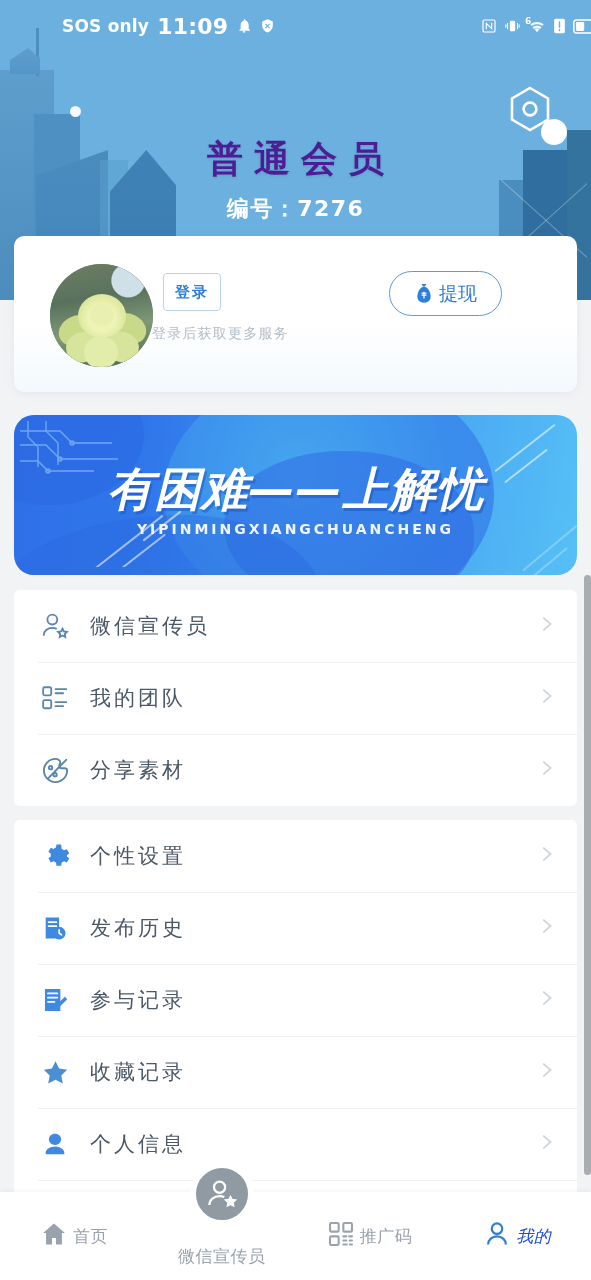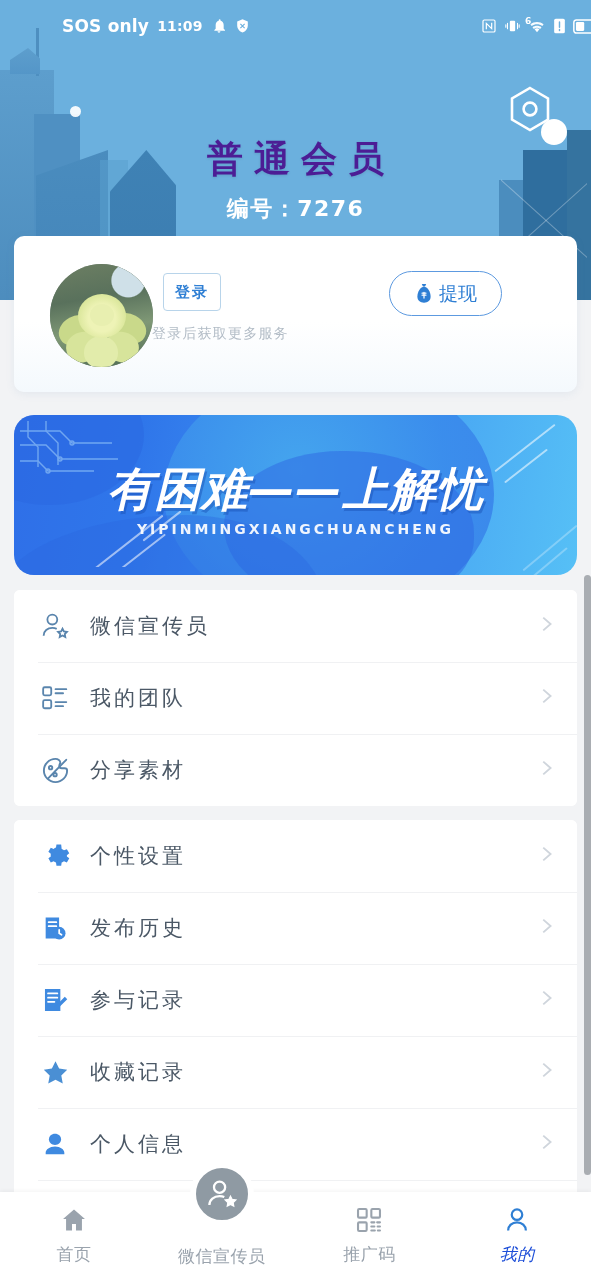--- a/index.html
+++ b/index.html
@@ -41,21 +41,21 @@
   .xline i:nth-child(2){ transform:rotate(-42deg); }
   .moon{ position:absolute; left:70px; top:106px; width:11px; height:11px; border-radius:50%; background:#fff; opacity:.92; }
 
   
   .statusbar{
     position:absolute; top:0; left:0; width:591px; height:52px;
     display:flex; align-items:center; justify-content:space-between;
     padding:0 26px; color:#fff; z-index:6;margin-left:36px;
   }
   .sb-left{ display:flex; align-items:center; gap:8px; font-size:17px; font-weight:600; letter-spacing:.2px; }
-  .sb-time{ font-size:14px; font-weight:600; }
+  .sb-time{ font-size:22px; font-weight:600; }
   .sb-right{ display:flex; align-items:center; gap:7px; }
   .sb-ic{ display:inline-flex; align-items:center; }
 
   .gear-badge{
     position:absolute; right:22px; top:85px; width:62px; height:62px; z-index:6;
   }
   .gear-badge .dot{
     position:absolute; right:2px; bottom:2px; width:26px; height:26px;
     border-radius:50%; background:#fff;
   }
@@ -169,21 +169,21 @@
   .row .ic{ width:34px; height:34px; display:flex; align-items:center; justify-content:center; flex:0 0 34px; }
   .row .lbl{ margin-left:18px; font-size:21px; color:#4b5866; letter-spacing:3px; }
   .row .chev{ margin-left:auto; color:#cfd5dc; }
 
   
   .tabbar{
     position:absolute; left:0; bottom:0; width:591px; height:88px;
     background:#fff; display:flex; z-index:20;
     box-shadow:0 -1px 4px rgba(0,0,0,.05);
   }
-  .tab{ flex:1; display:flex; flex-direction:column; align-items:center; justify-content:center; gap:5px; cursor:pointer; }
+  .tab{ flex:1; display:flex; flex-direction:row; align-items:center; justify-content:center; gap:5px; cursor:pointer; }
   .tab .tlbl{ font-size:17px; color:#9aa3ad; letter-spacing:.5px; }
   .tab.active .tlbl{ color:#1d4ed8;font-style:italic; }
   .tab.center{ position:relative; }
   .tab.center .bubble{
     position:absolute; top:-30px; left:50%; transform:translateX(-50%);
     width:64px; height:64px; border-radius:50%; background:#8f9aa3;
     border:6px solid #fff; display:flex; align-items:center; justify-content:center;
   }
   .tab.center .tlbl{ margin-top:40px; }
 

